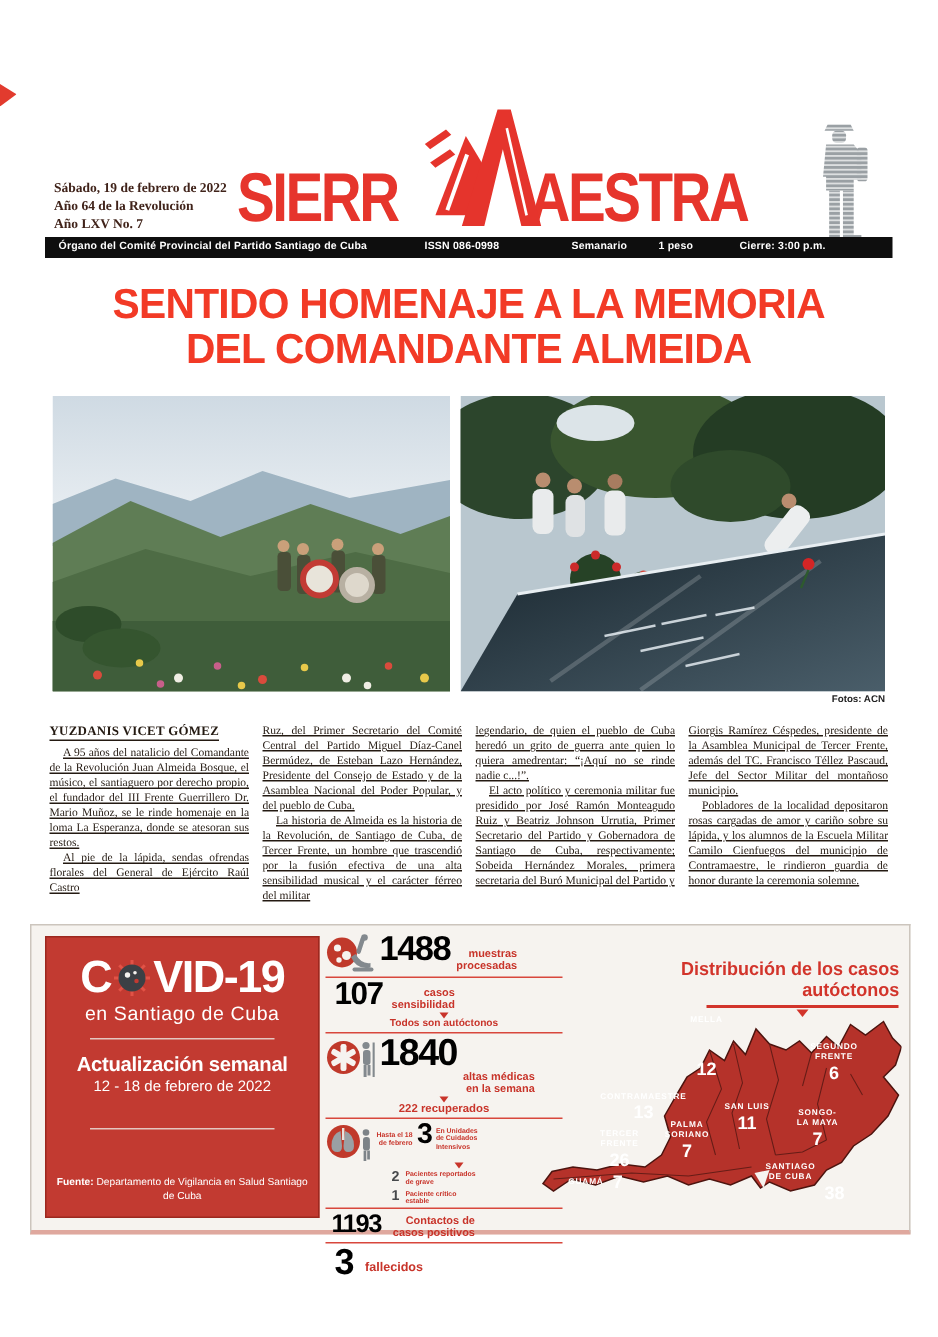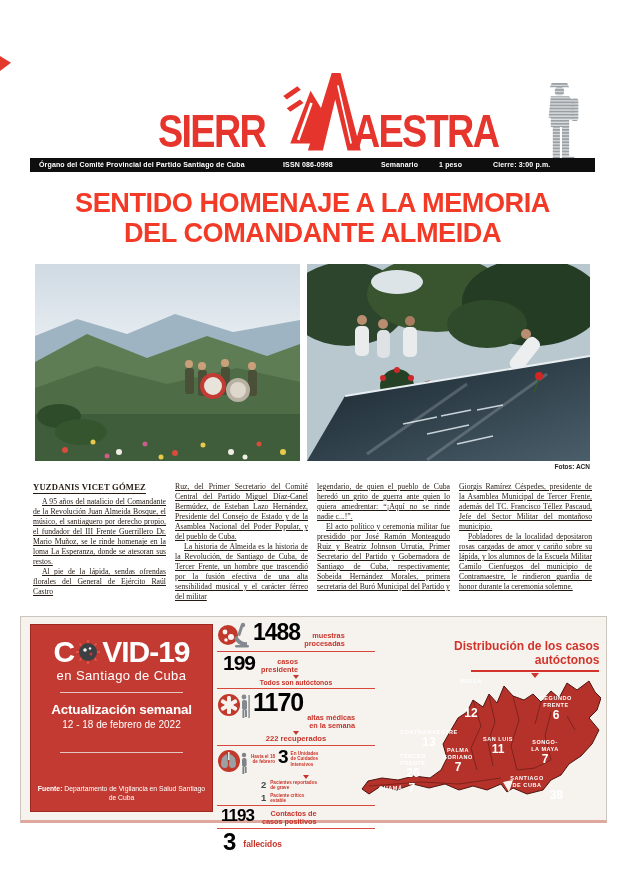--- a/index.html
+++ b/index.html
@@ -93,20 +93,25 @@
   .mval{font-weight:800;font-size:12px;line-height:1;}
   .mrow{flex-direction:row;gap:6px;align-items:center;}
 </style>
 </head>
 <body>
 
 <div class="page">
 
   <div class="corner-tri"></div>
 
+  <div class="date-block">
+    <div>Sábado, 19 de febrero de 2022</div>
+    <div>Año 64 de la Revolución</div>
+    <div>Año LXV  No. 7</div>
+  </div>
 
   <span class="mh-word mh-sierr">SIERR</span>
   <span class="mh-word mh-aestra">AESTRA</span>
 
   <svg class="mh-logo" viewBox="0 0 92 118">
     <g fill="#e5342c">
       <path d="M2 34 l16 -11 l4 4 l-16 11 z"></path>
       <path d="M6 48 l15 -10 l4 4 l-15 10 z"></path>
       <path d="M10 88 L33 28 L45 48 L39 88 Z"></path>
       <path d="M30 96 L57 8 L67 8 L90 96 L75 96 L61 38 L47 96 Z"></path>
@@ -324,24 +329,24 @@
         <div class="num" style="font-size:23px;margin-left:2px;">1488</div>
         <div class="slabel" style="margin:10px 0 0 4px;">
           <div>muestras</div>
           <div>procesadas</div>
         </div>
       </div>
 
       <div class="sep"></div>
 
       <div class="srow" style="margin-top:1px;">
-        <div class="num" style="font-size:21px;margin-left:6px;">199</div>
+        <div class="num" style="font-size:21px;margin-left:6px;">107</div>
         <div class="slabel" style="margin:4px 0 0 6px;">
           <div>casos</div>
-          <div>presidente</div>
+          <div>sensibilidad</div>
         </div>
       </div>
       <div class="tri"></div>
       <div class="slabel" style="text-align:center;font-size:6.8px;">Todos son autóctonos</div>
 
       <div class="sep"></div>
 
       <div class="srow">
         <svg width="34" height="28" viewBox="0 0 34 28">
           <circle cx="12" cy="14" r="11" fill="#c0392b"></circle>
@@ -351,21 +356,21 @@
             <rect x="10" y="5" width="4" height="18" rx="1.5" transform="rotate(-60 12 14)"></rect>
           </g>
           <g fill="#83898e">
             <circle cx="27" cy="6" r="2.4"></circle>
             <rect x="25" y="9" width="5" height="10" rx="2"></rect>
             <rect x="25.4" y="19" width="2" height="8"></rect>
             <rect x="28" y="19" width="2" height="7"></rect>
             <rect x="31.4" y="4" width="1.4" height="23"></rect>
           </g>
         </svg>
-        <div class="num" style="font-size:25px;margin-left:2px;">1170</div>
+        <div class="num" style="font-size:25px;margin-left:2px;">1840</div>
         <div class="slabel" style="margin:23px 0 0 4px;">
           <div>altas médicas</div>
           <div>en la semana</div>
         </div>
       </div>
       <div class="tri"></div>
       <div class="slabel" style="text-align:center;font-size:7.6px;">222 recuperados</div>
 
       <div class="sep"></div>
 

